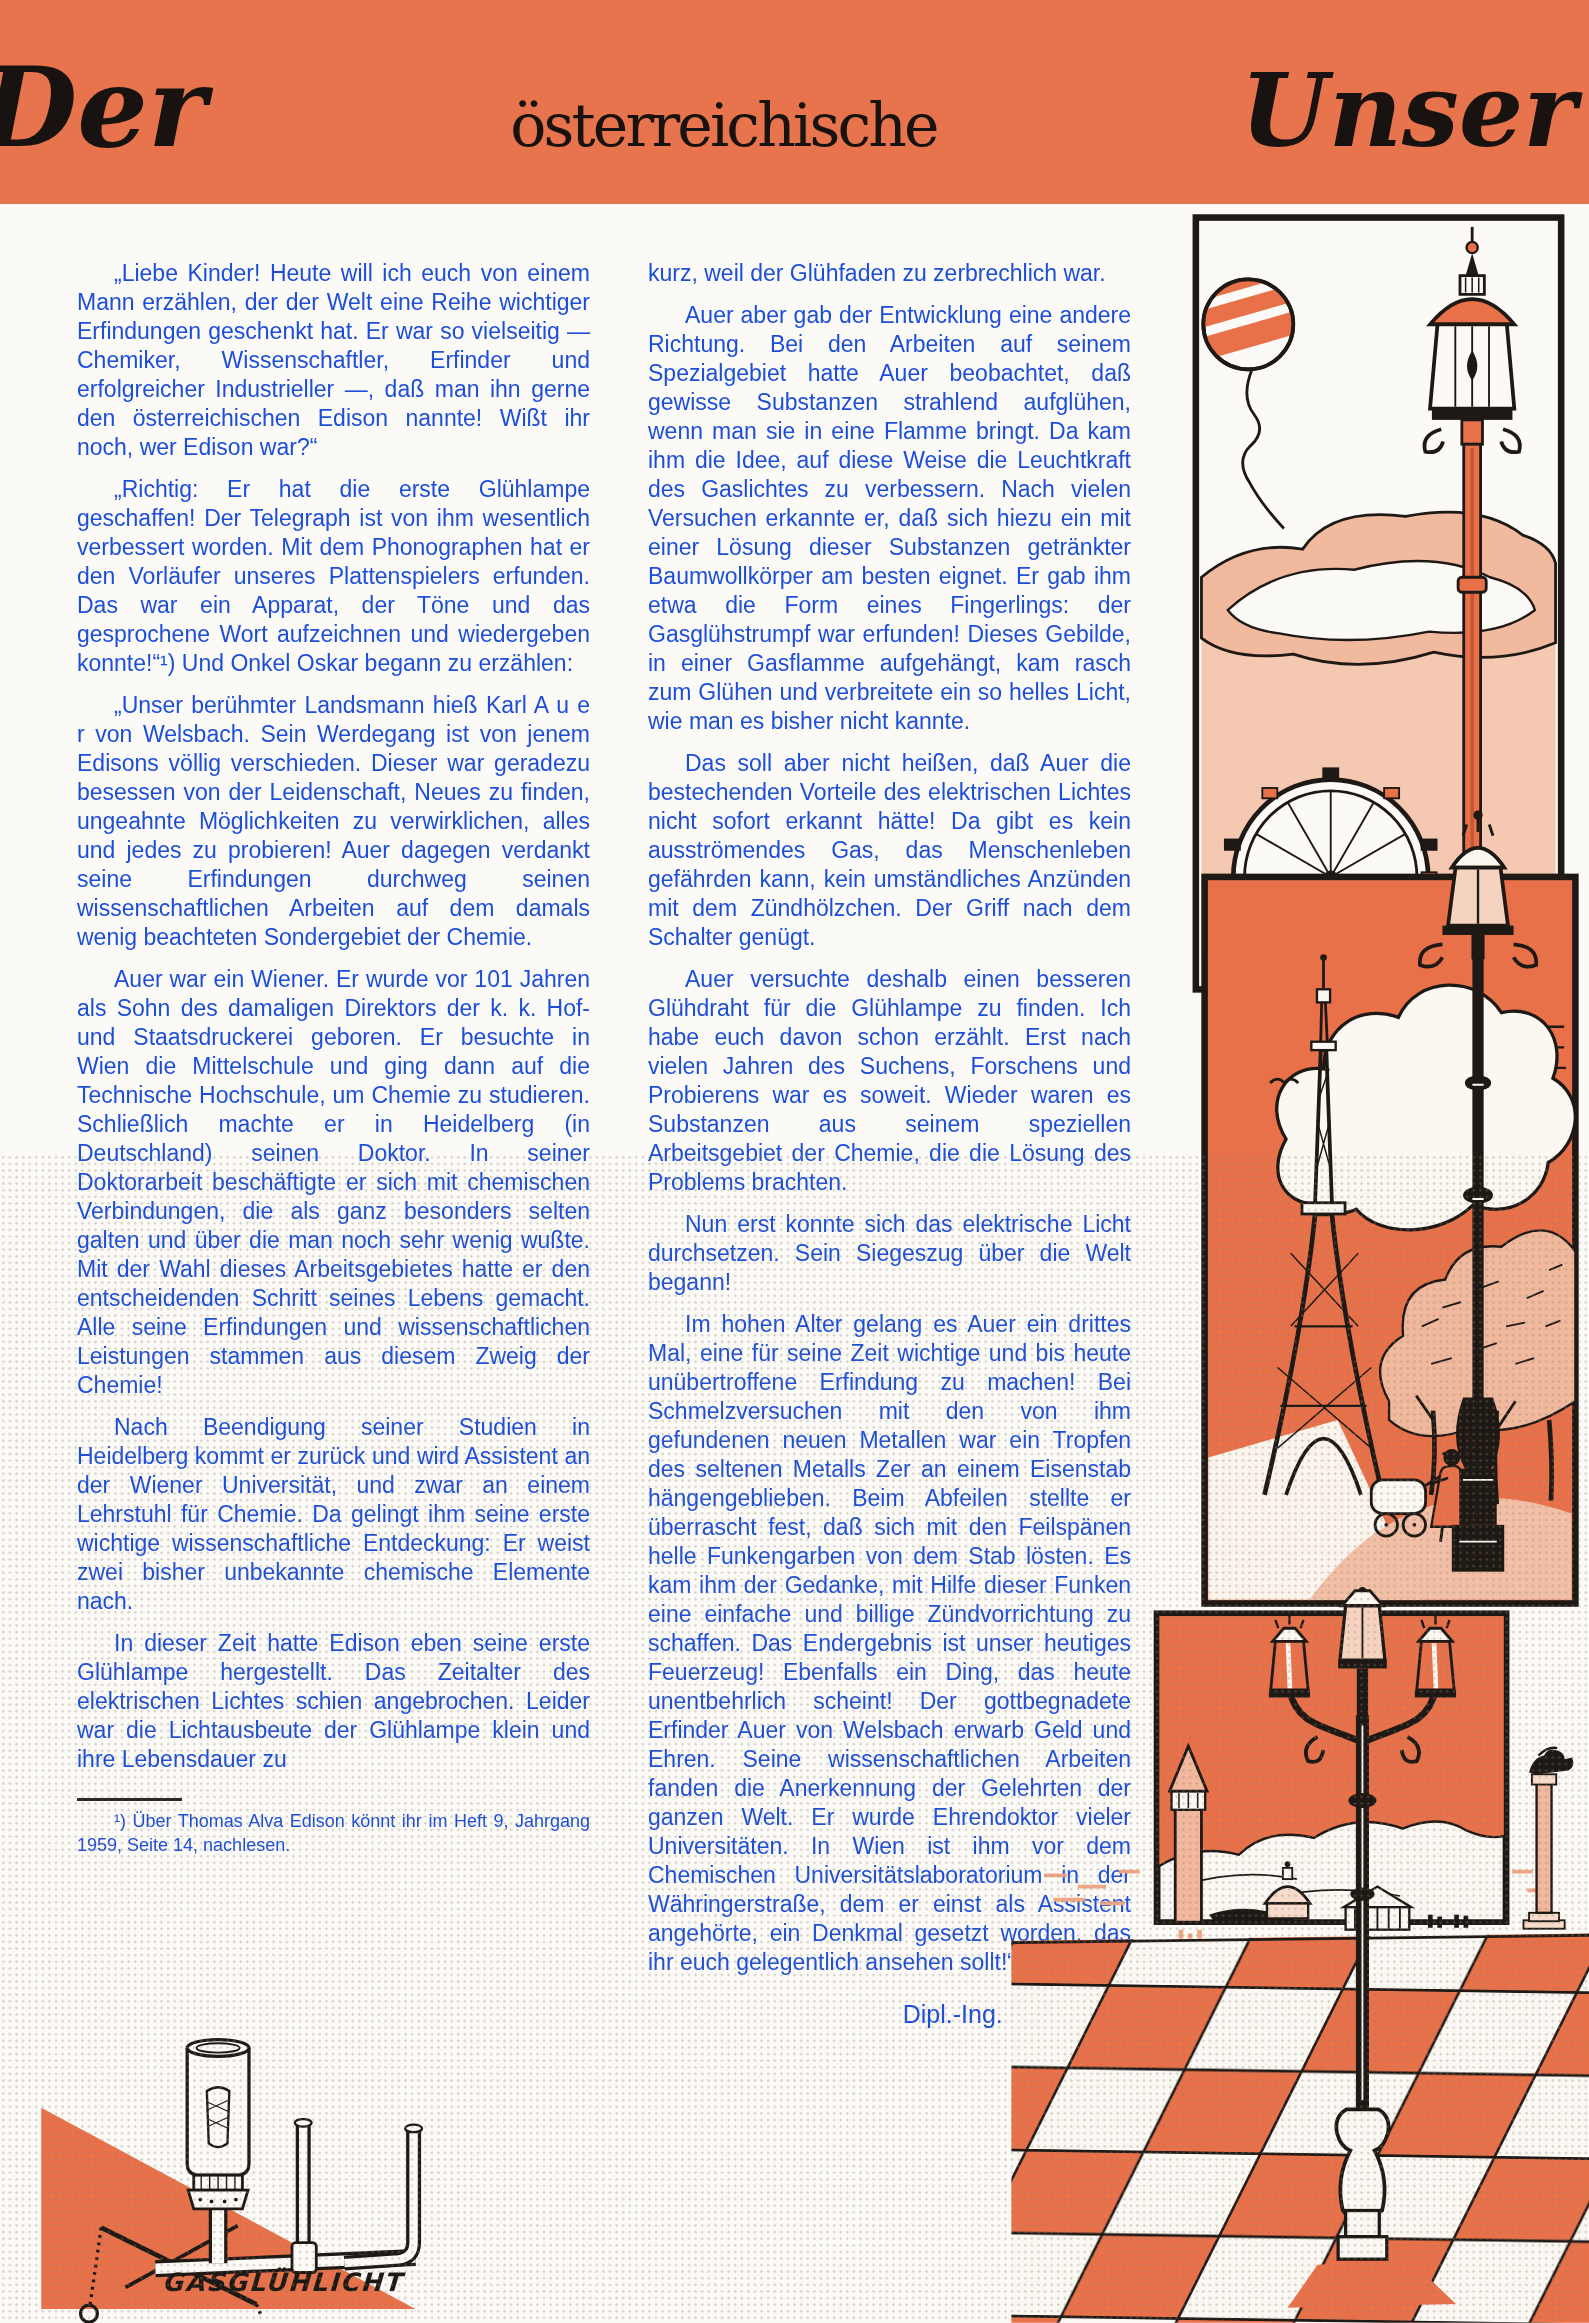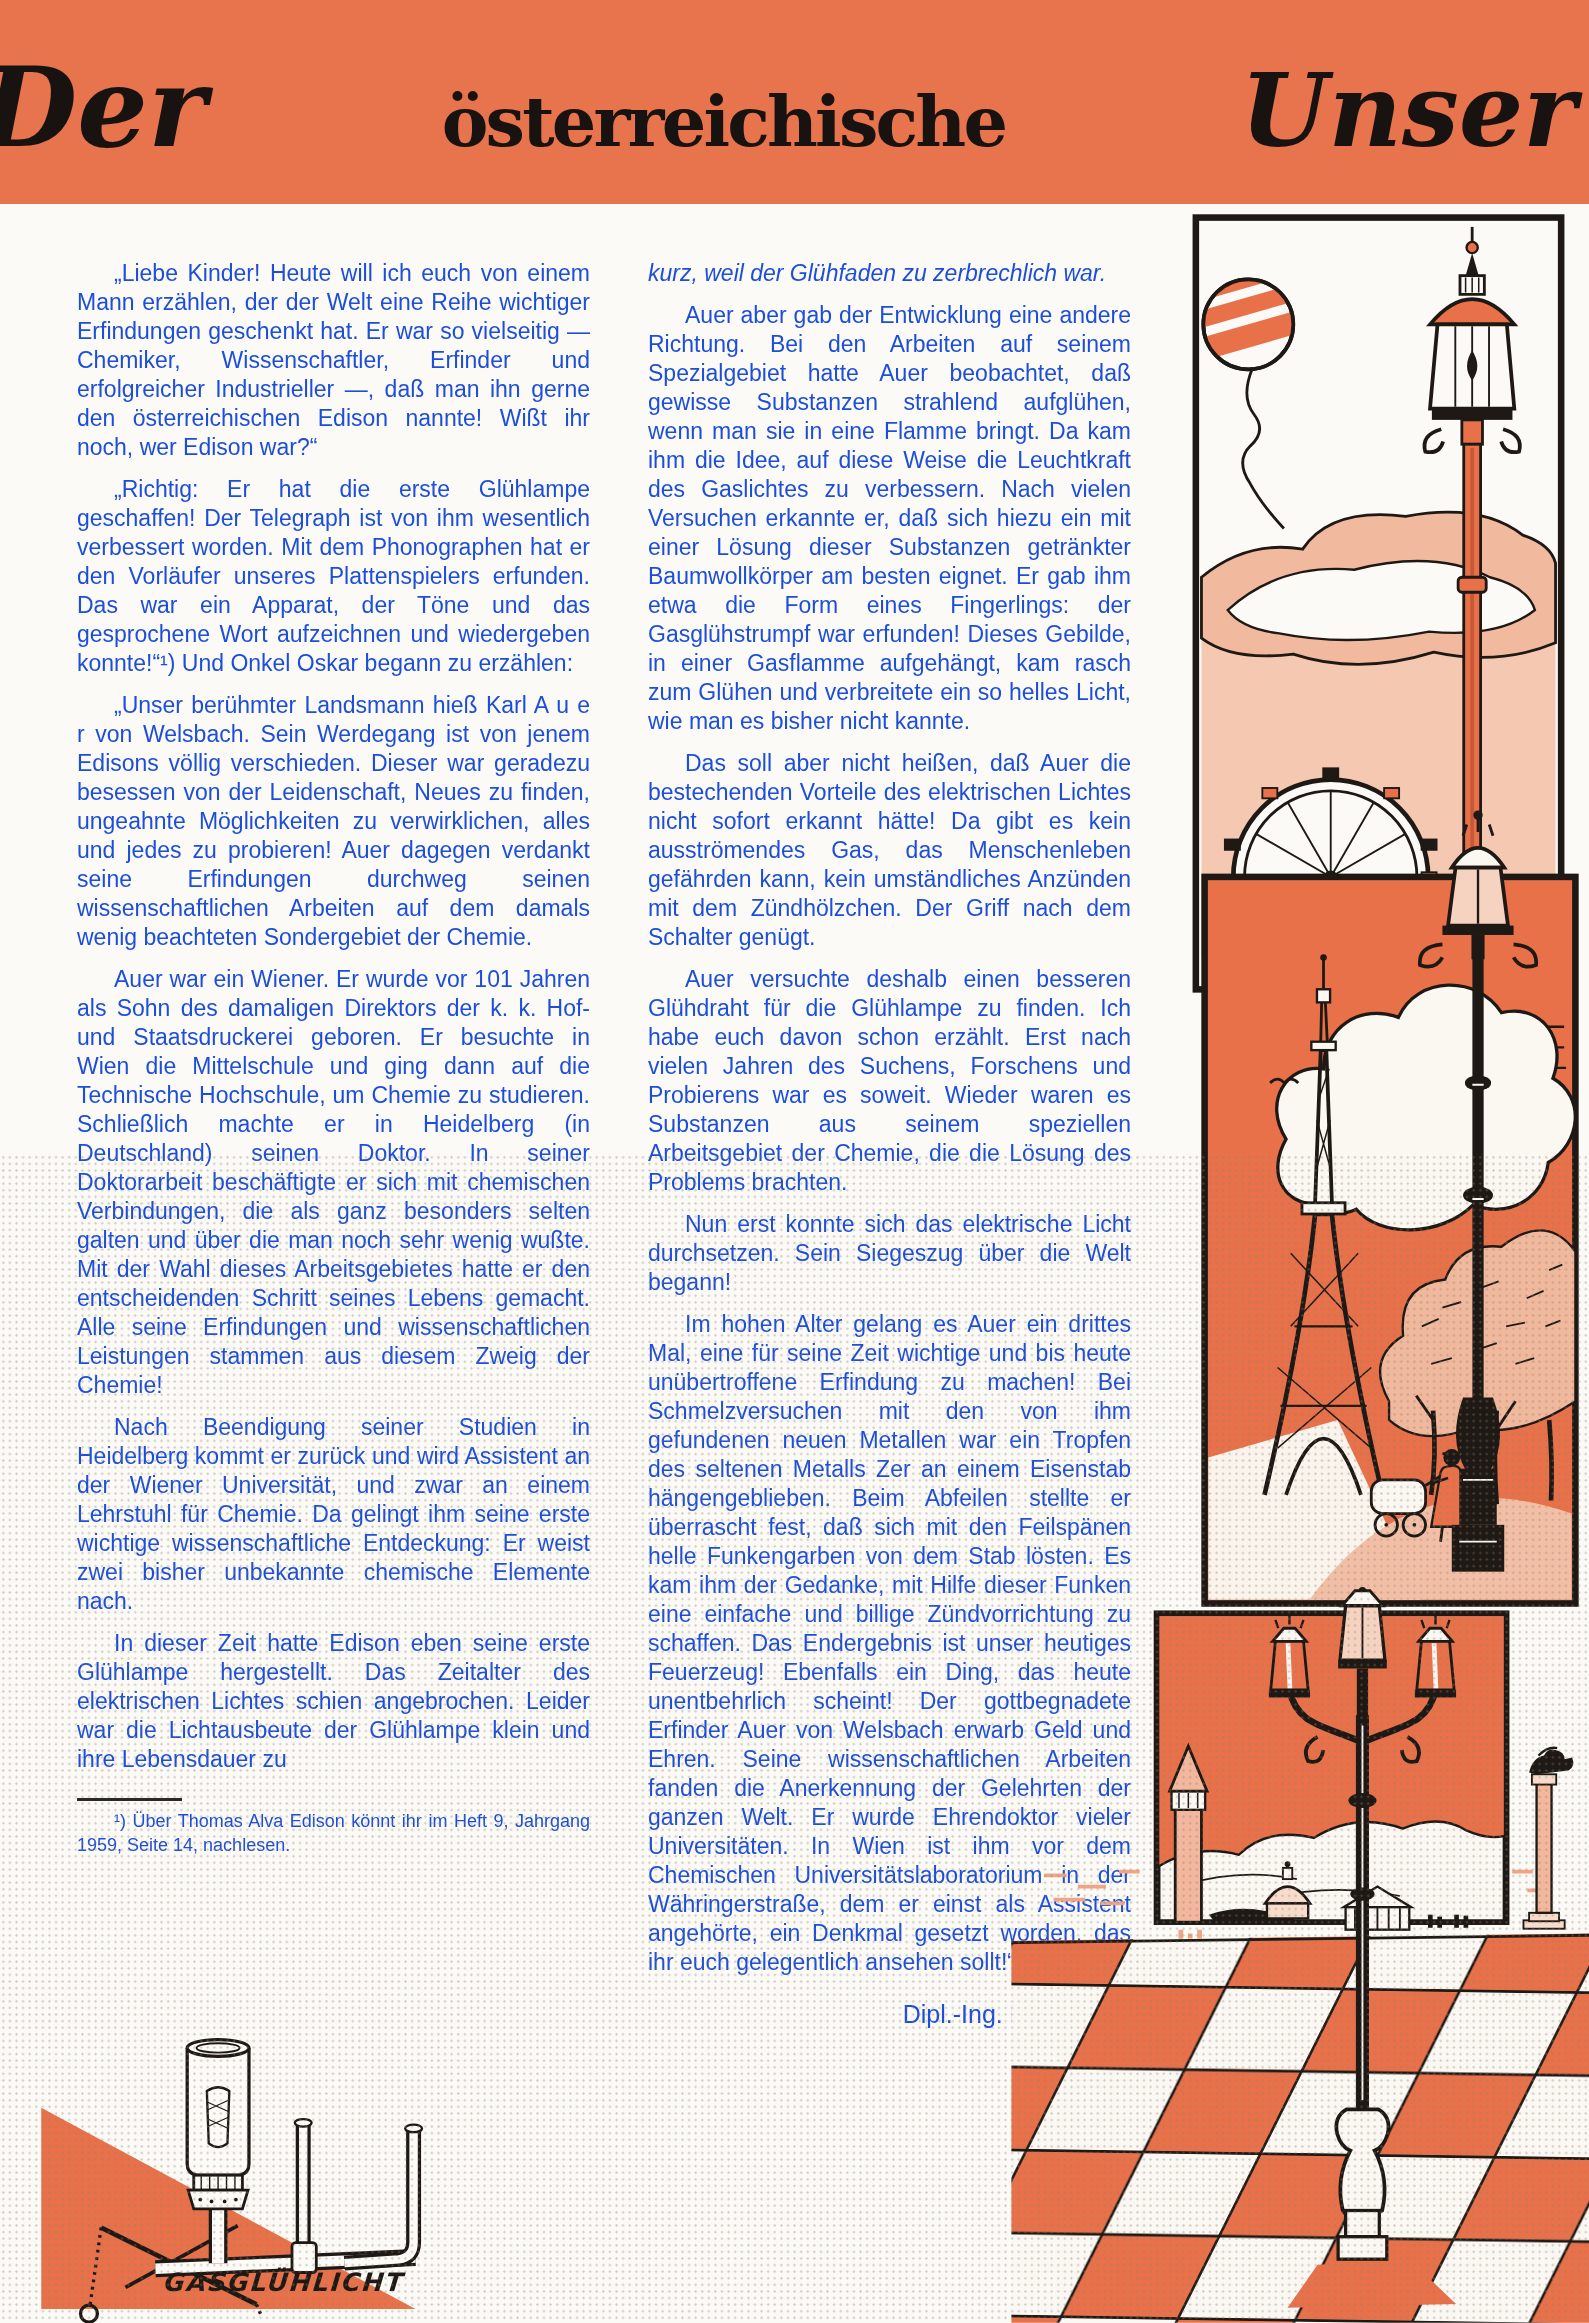--- a/index.html
+++ b/index.html
@@ -4,35 +4,35 @@
 <style>
   html,body{margin:0;padding:0;background:#e9e6df;}
   #page{position:relative;width:1589px;height:2324px;background:#FBFAF6;overflow:hidden;
         font-family:"Liberation Sans",sans-serif;}
   
   .band{position:absolute;left:0;top:0;width:1589px;height:204px;background:#E7744C;
         display:flex;align-items:baseline;justify-content:space-between;
         padding:52px 7px 0 0;box-sizing:border-box;white-space:nowrap;color:#181310;}
   .t-script{font-family:"DejaVu Serif",serif;font-style:italic;font-weight:600;
             font-size:111px;margin-left:-19px;line-height:1;}
-  .t-main{font-family:"DejaVu Serif",serif;font-weight:700;font-size:70px;
+  .t-main{font-family:"DejaVu Serif",serif;font-weight:400;font-size:60px;
           letter-spacing:-2.8px;line-height:1;text-align:center;}
   .t-script.t2{font-size:101px;margin-left:0;margin-right:5.6px;}
   
   .dots{position:absolute;left:0;top:1154px;width:1589px;height:1169px;z-index:5;
         pointer-events:none;
         background-image:radial-gradient(rgba(140,128,110,0.34) 1px,rgba(0,0,0,0) 1.4px);
         background-size:6.6px 6.6px;}
   
   .col{position:absolute;top:259px;font-size:23px;line-height:29px;color:#1d4ed8;
        text-align:justify;hyphens:auto;z-index:2;}
   .col-left{left:77px;width:513px;}
   .col-right{left:648px;width:483px;}
   .col p{margin:0 0 13px;text-indent:37px;}
-  .col p.cont{text-indent:0;font-style:italic;}
+  .col p.cont{text-indent:0;}
   .sig{text-align:right;text-indent:0 !important;padding-right:24px;margin-top:22.5px !important;
        font-size:25px;}
   .footnote{margin-top:24px;}
   .fn-rule{width:105px;height:2.8px;background:#2b2925;margin-bottom:9.4px;}
   .fn-text{font-size:18px;line-height:23.4px;text-indent:24px;margin:0;text-align:justify;}
   
   .fig{position:absolute;z-index:3;}
 </style>
 </head>
 <body>

